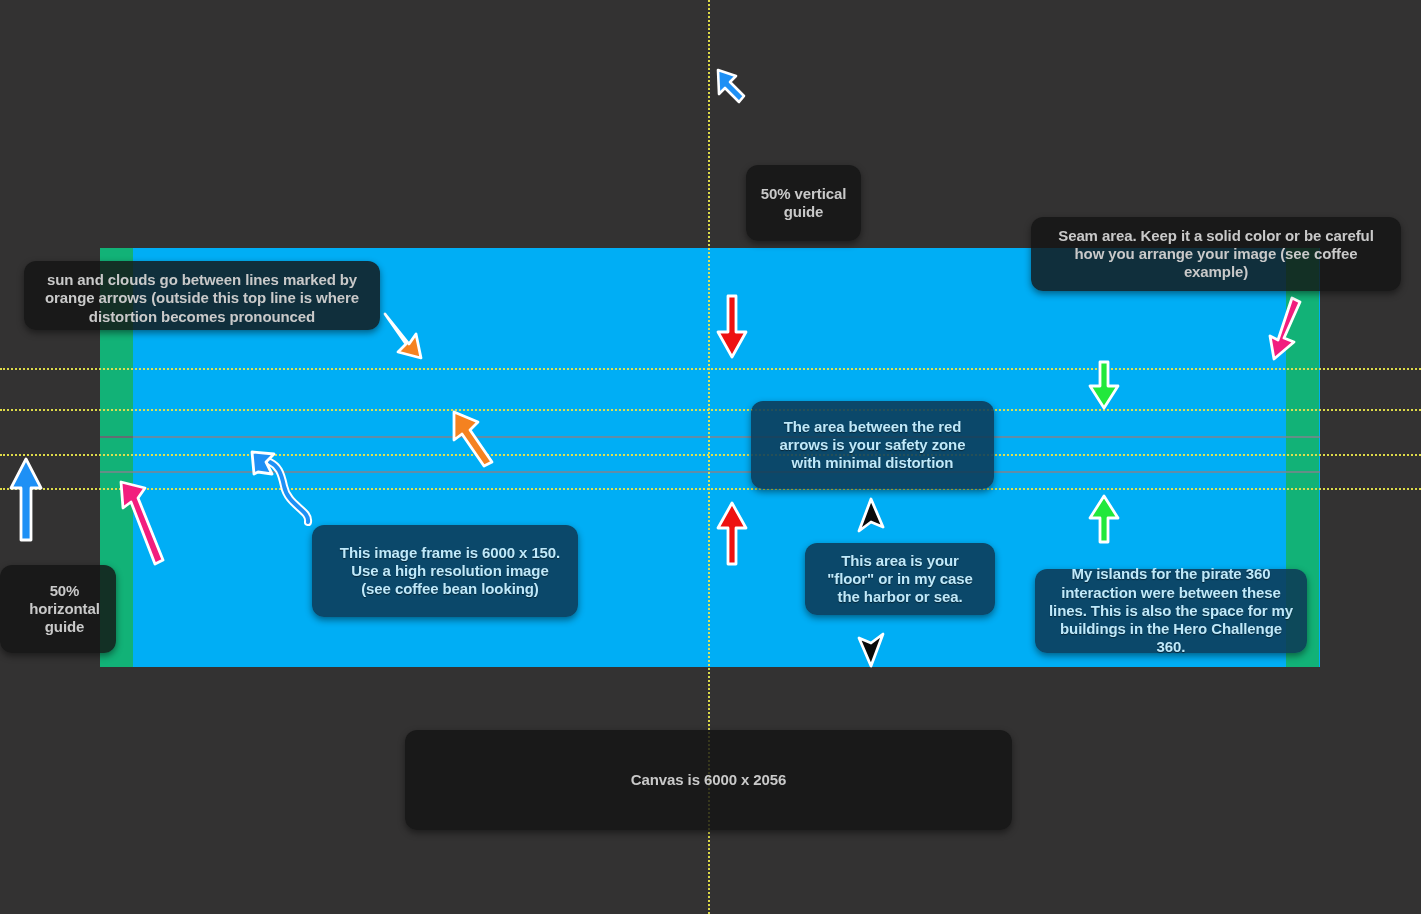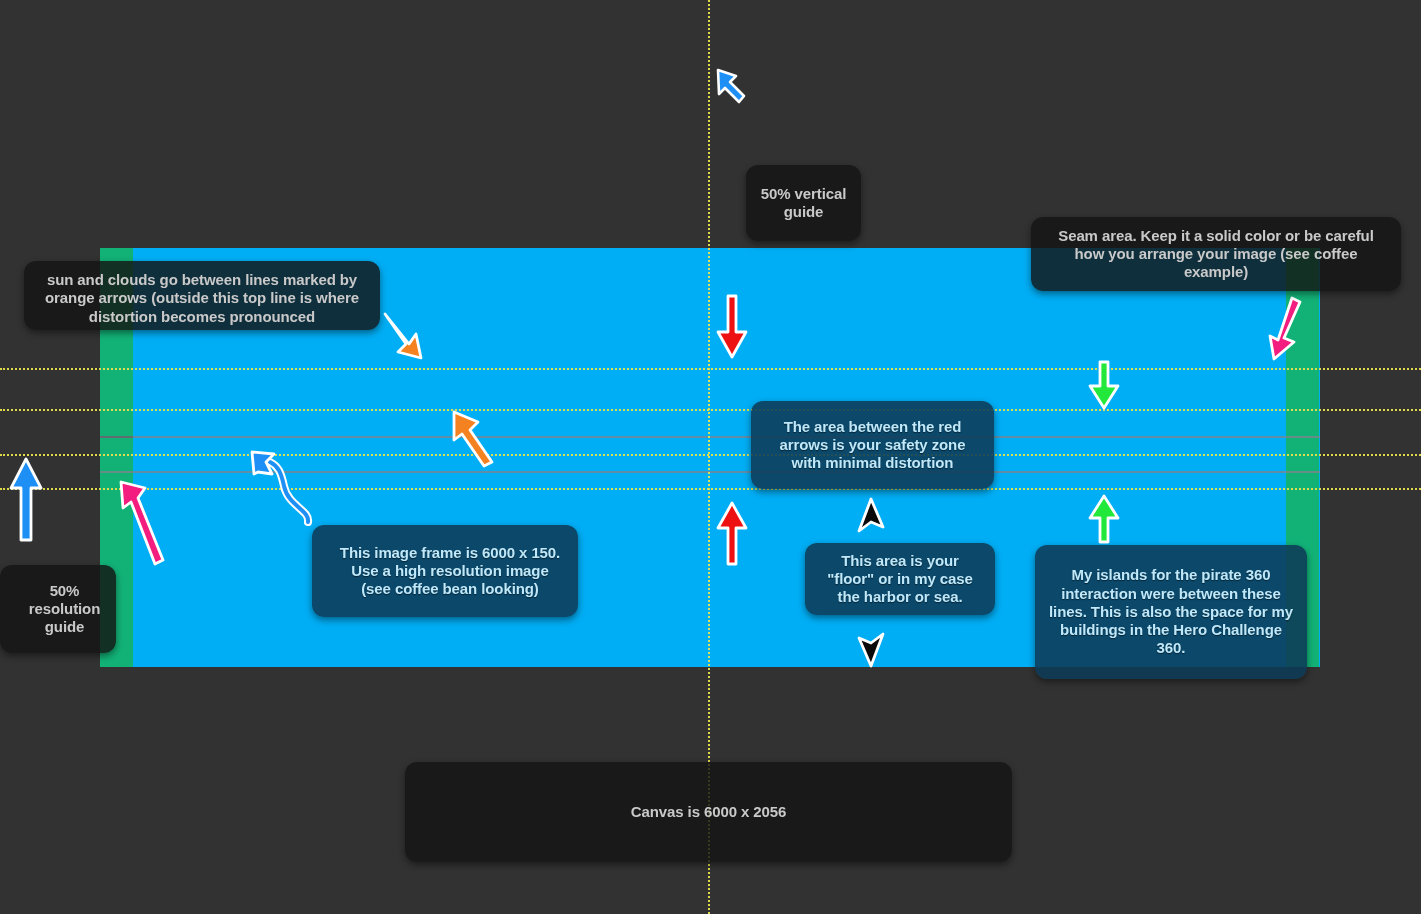--- a/index.html
+++ b/index.html
@@ -188,27 +188,27 @@
     <span>Use a high resolution image</span>
     <span>(see coffee bean looking)</span>
   </div>
 
   <div class="callout on-image" style="left:805px;top:543px;width:190px;height:72px;display:flex;flex-direction:column;align-items:center;justify-content:center;text-align:center;">
     <span>This area is your</span>
     <span>"floor" or in my case</span>
     <span>the harbor or sea.</span>
   </div>
 
-  <div class="callout on-image" style="left:1035px;top:545px;width:272px;height:134px;display:flex;align-items:center;justify-content:flex-start;">
+  <div class="callout on-image" style="left:1035px;top:569px;width:272px;height:84px;display:flex;align-items:center;justify-content:flex-start;">
     <span>My islands for the pirate 360 interaction were between these lines. This is also the space for my buildings in the Hero Challenge 360.</span>
   </div>
 
   <div class="callout" style="left:0px;top:565px;width:116px;height:88px;display:flex;flex-direction:column;align-items:center;justify-content:center;padding-left:27px;">
     <span>50%</span>
-    <span>resolution</span>
+    <span>horizontal</span>
     <span>guide</span>
   </div>
 
-  <div class="callout" style="left:405px;top:762px;width:607px;height:100px;display:flex;flex-direction:column;align-items:center;justify-content:center;padding:8px 16px;">
+  <div class="callout" style="left:405px;top:730px;width:607px;height:100px;display:flex;flex-direction:column;align-items:center;justify-content:center;padding:8px 16px;">
     <span>Canvas is 6000 x 2056</span>
   </div>
 
 </div>
 
 </body></html>

